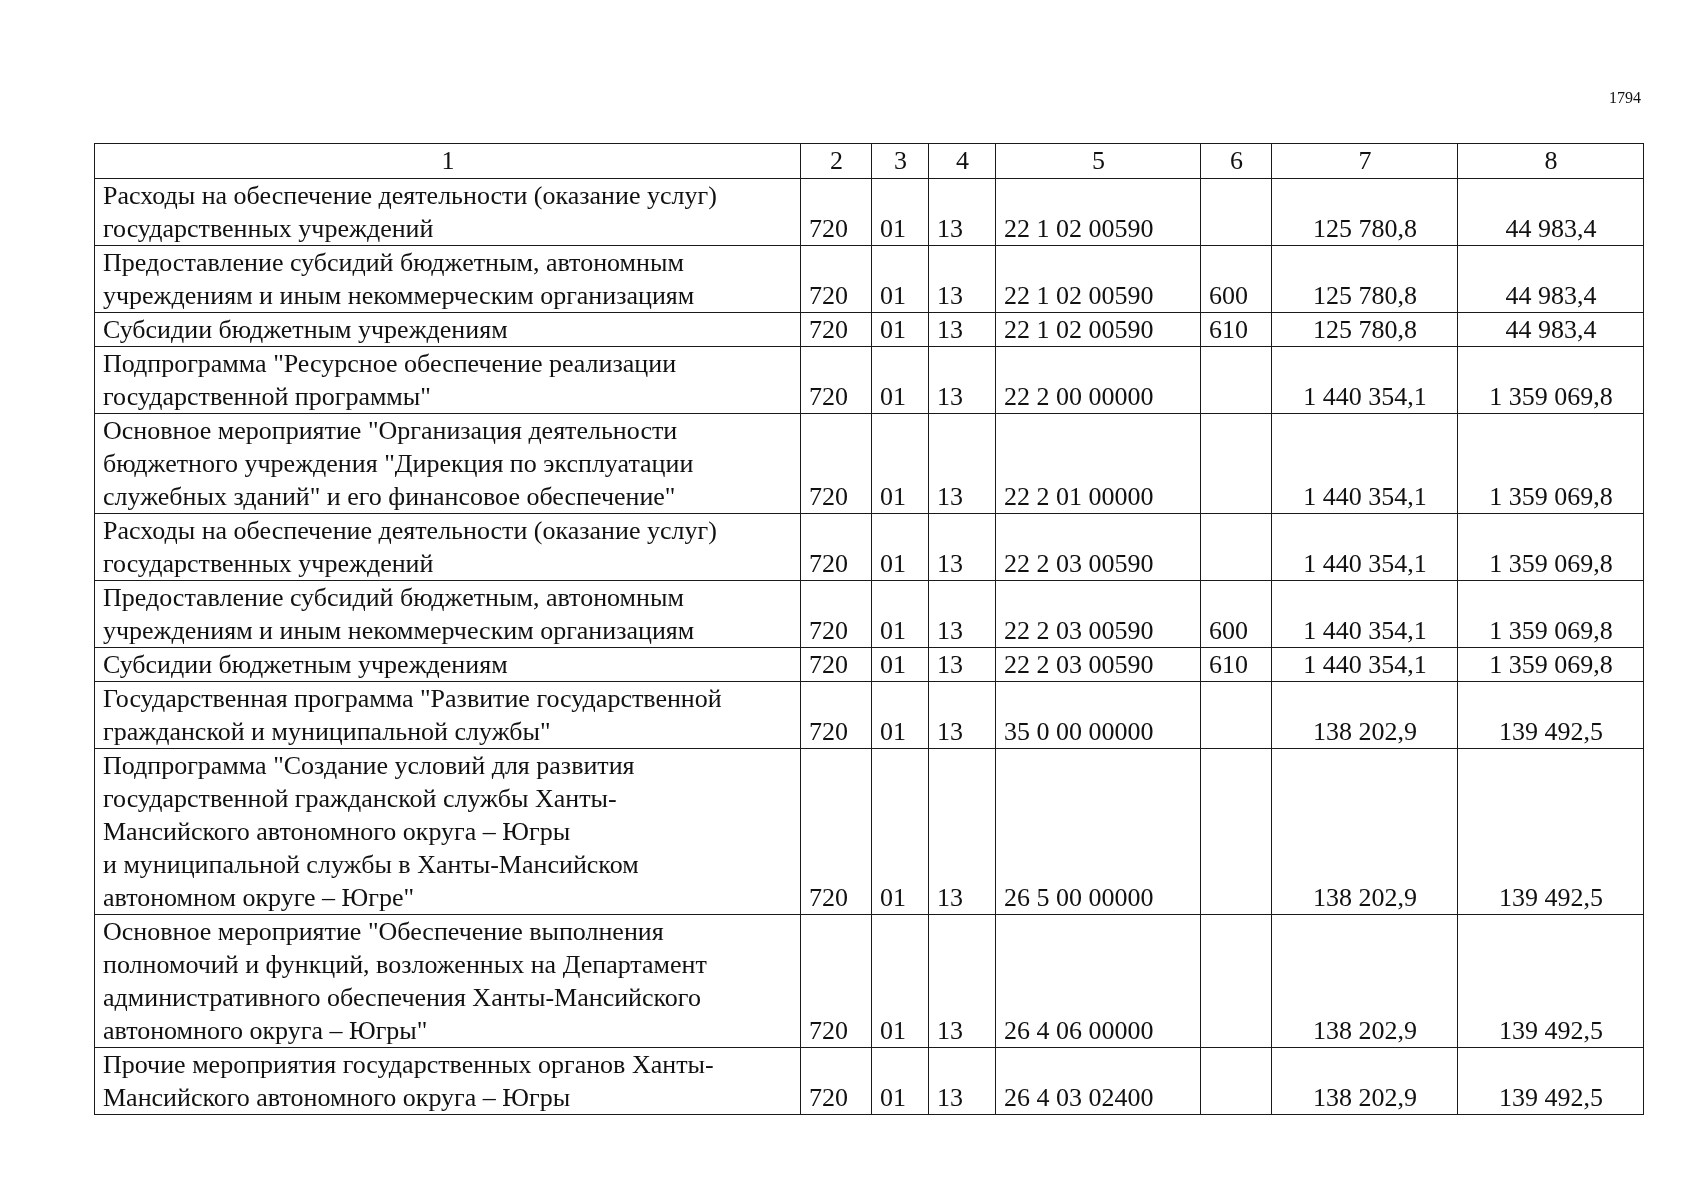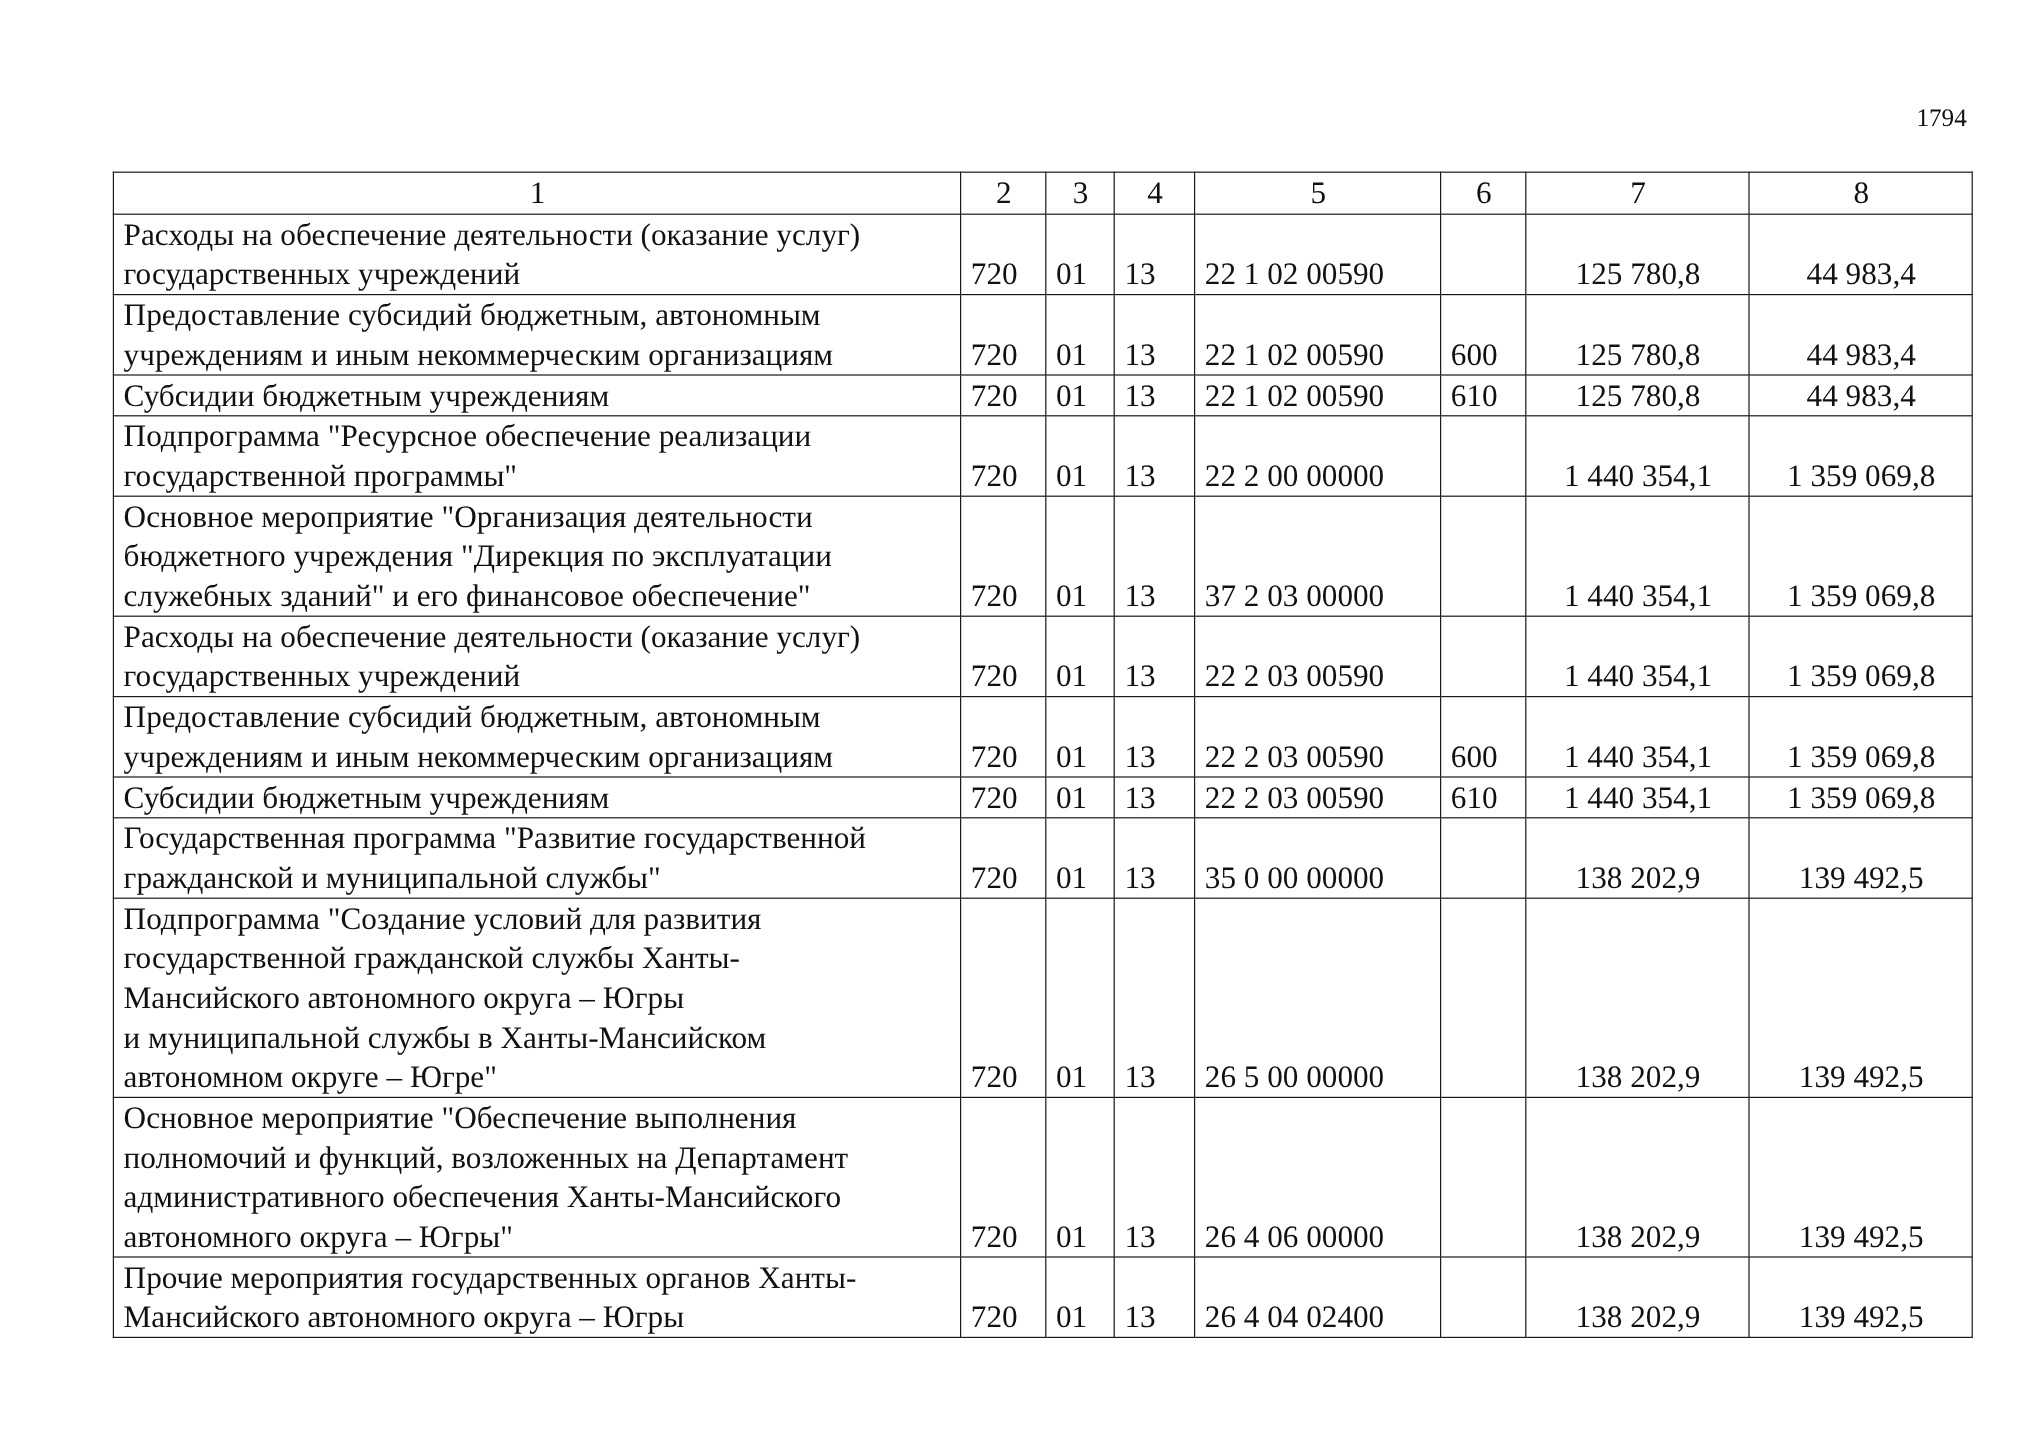--- a/index.html
+++ b/index.html
@@ -3,21 +3,21 @@
 <meta charset="utf-8">
 <style>
   html, body { margin: 0; padding: 0; background: #ffffff; }
   body {
     width: 1697px; height: 1200px; position: relative; overflow: hidden;
     font-family: "Liberation Serif", "DejaVu Serif", serif;
     color: #111111;
   }
   .page-number {
     position: absolute; top: 86px; left: 1597px; width: 44px;
-    font-size: 21px; line-height: 24px;
+    font-size: 16px; text-align: right; line-height: 24px;
   }
   table.budget {
     position: absolute; left: 94px; top: 143px;
     border-collapse: collapse; table-layout: fixed;
     width: 1549px;
     font-size: 26px;
   }
   table.budget td, table.budget th {
     border: 1.6px solid #1a1a1a;
     padding: 0 7px 0 8px;
@@ -117,21 +117,21 @@
       </tr>
       <tr>
         <td class="c1">
           <span class="name-line">Основное мероприятие "Организация деятельности</span>
           <span class="name-line">бюджетного учреждения "Дирекция по эксплуатации</span>
           <span class="name-line">служебных зданий" и его финансовое обеспечение"</span>
         </td>
         <td class="c2">720</td>
         <td class="c3">01</td>
         <td class="c4">13</td>
-        <td class="c5">37 2 03 00000</td>
+        <td class="c5">22 2 01 00000</td>
         <td class="c6"></td>
         <td class="c7">1 440 354,1</td>
         <td class="c8">1 359 069,8</td>
       </tr>
       <tr>
         <td class="c1">
           <span class="name-line">Расходы на обеспечение деятельности (оказание услуг)</span>
           <span class="name-line">государственных учреждений</span>
         </td>
         <td class="c2">720</td>
@@ -212,19 +212,19 @@
         <td class="c8">139 492,5</td>
       </tr>
       <tr>
         <td class="c1">
           <span class="name-line">Прочие мероприятия государственных органов Ханты-</span>
           <span class="name-line">Мансийского автономного округа – Югры</span>
         </td>
         <td class="c2">720</td>
         <td class="c3">01</td>
         <td class="c4">13</td>
-        <td class="c5">26 4 04 02400</td>
+        <td class="c5">26 4 03 02400</td>
         <td class="c6"></td>
         <td class="c7">138 202,9</td>
         <td class="c8">139 492,5</td>
       </tr>
     </tbody>
 </table>
 
 </body></html>

